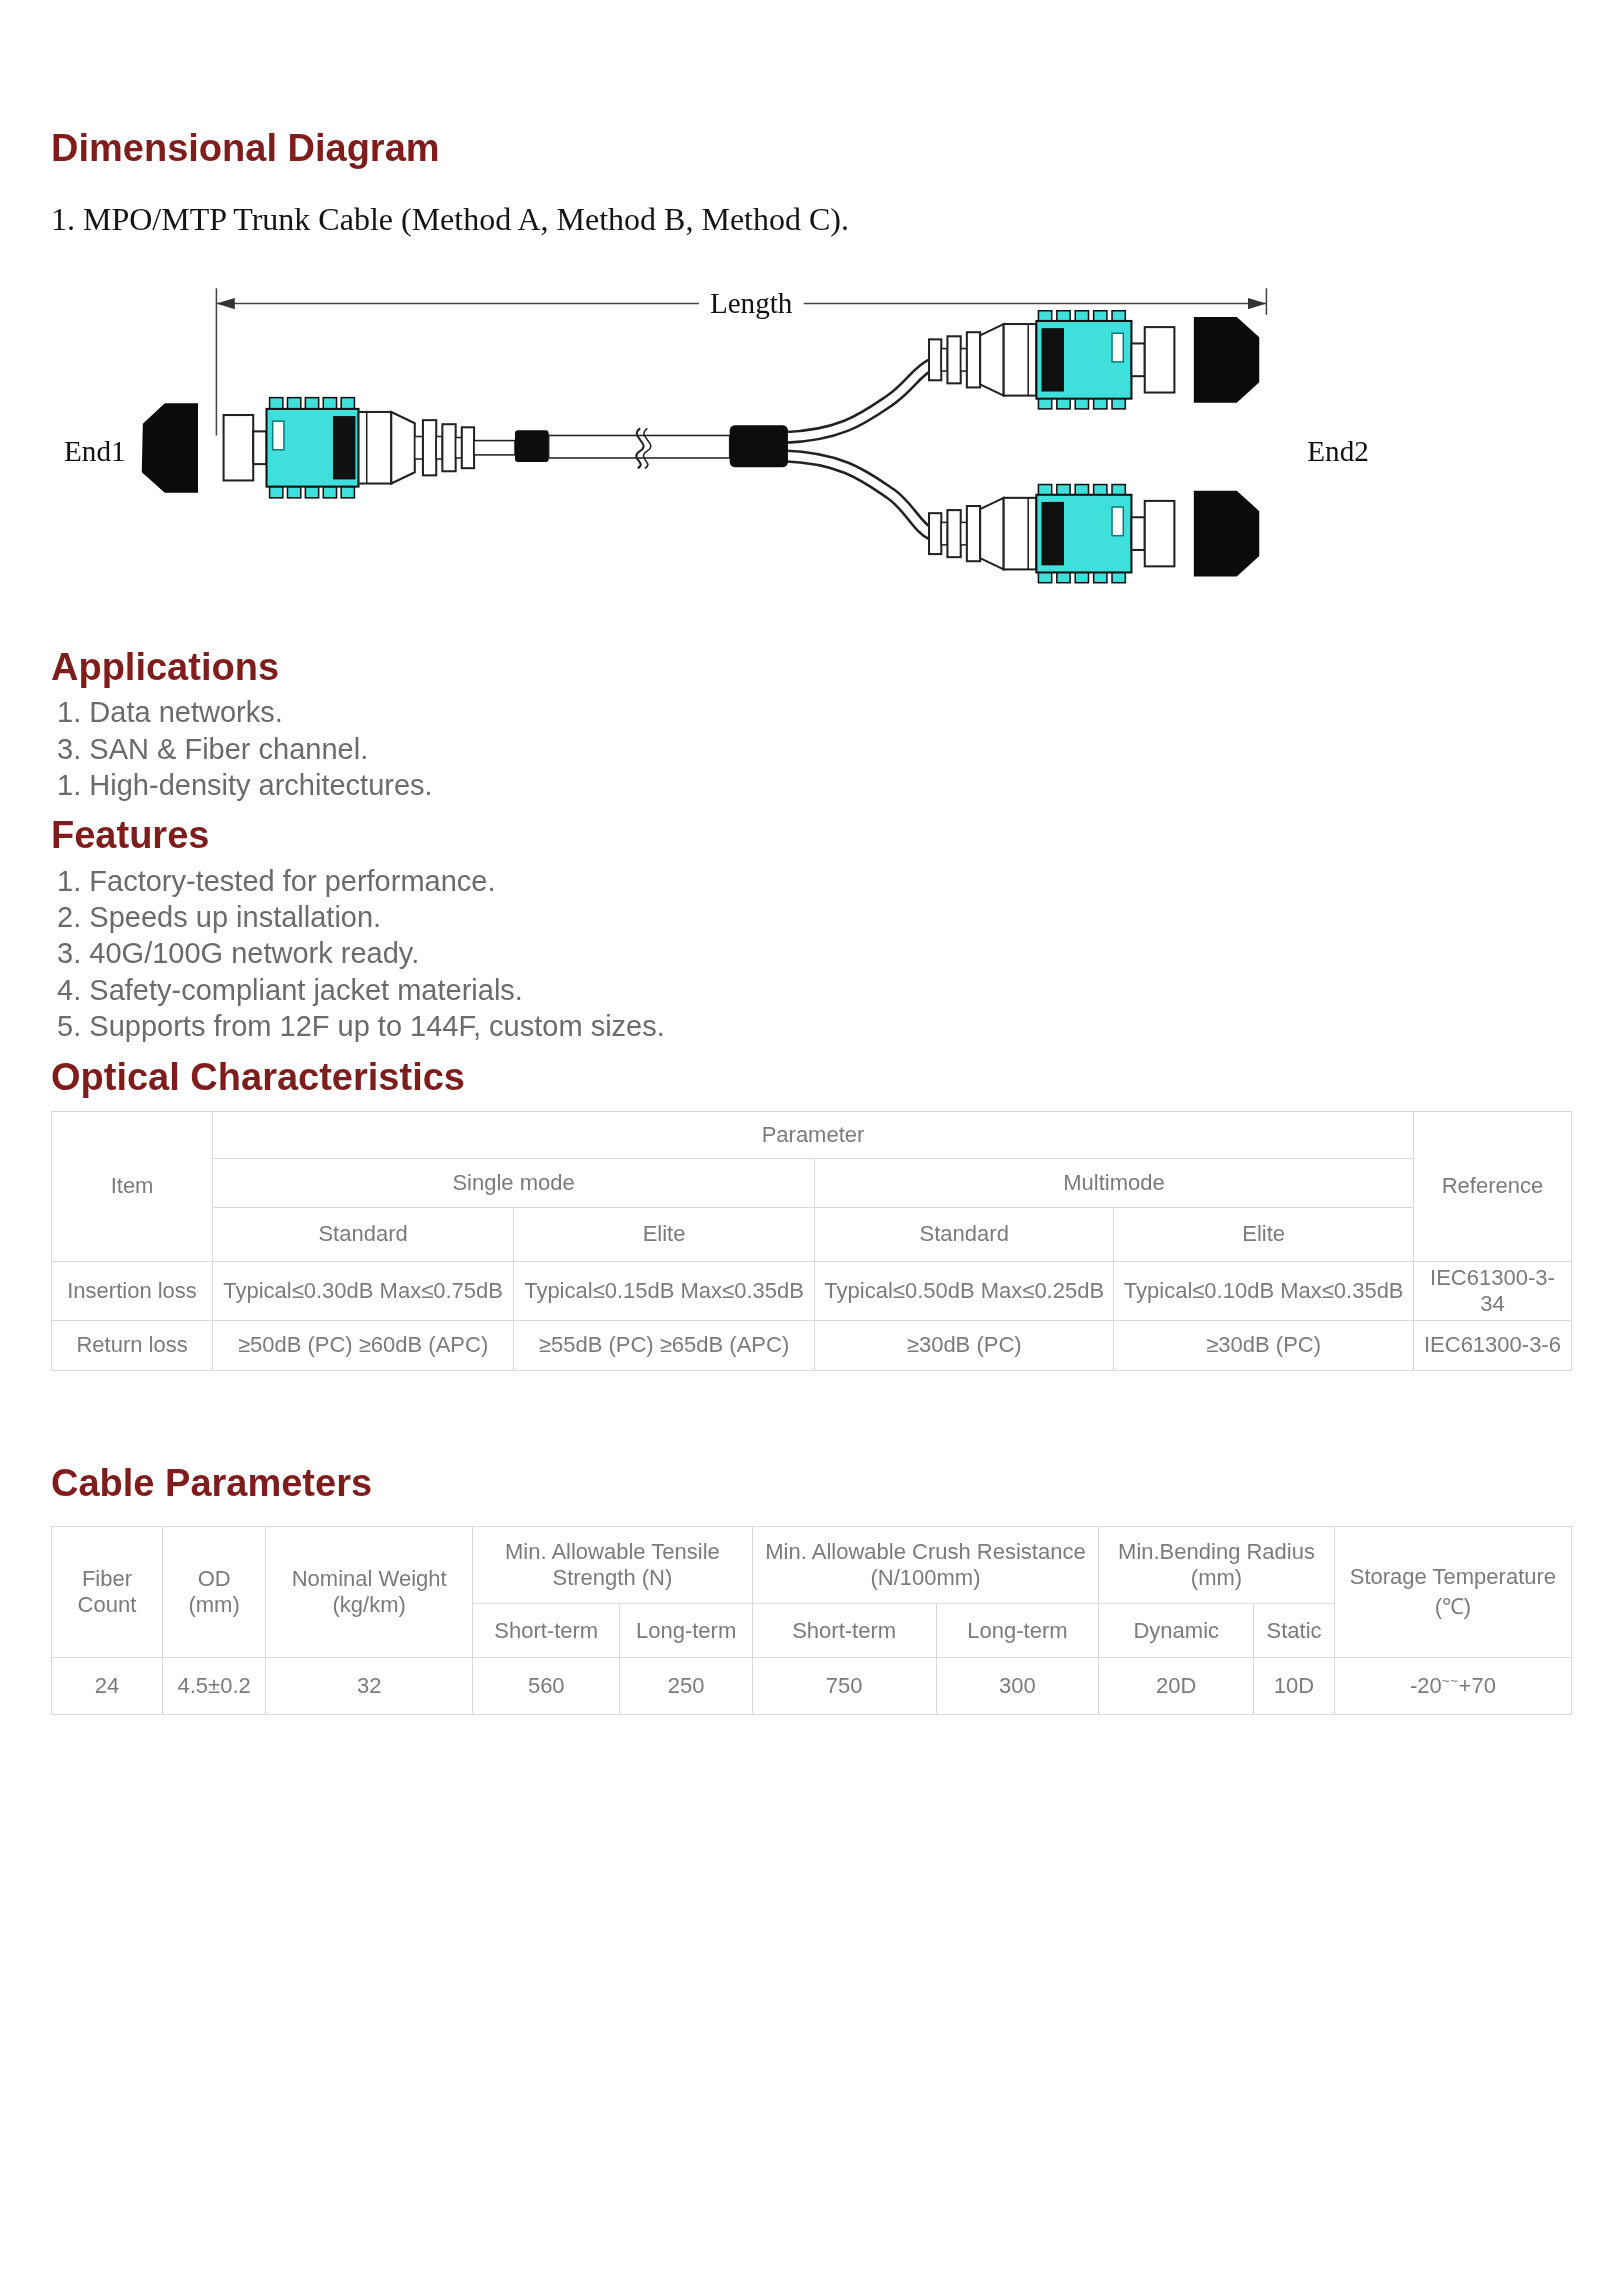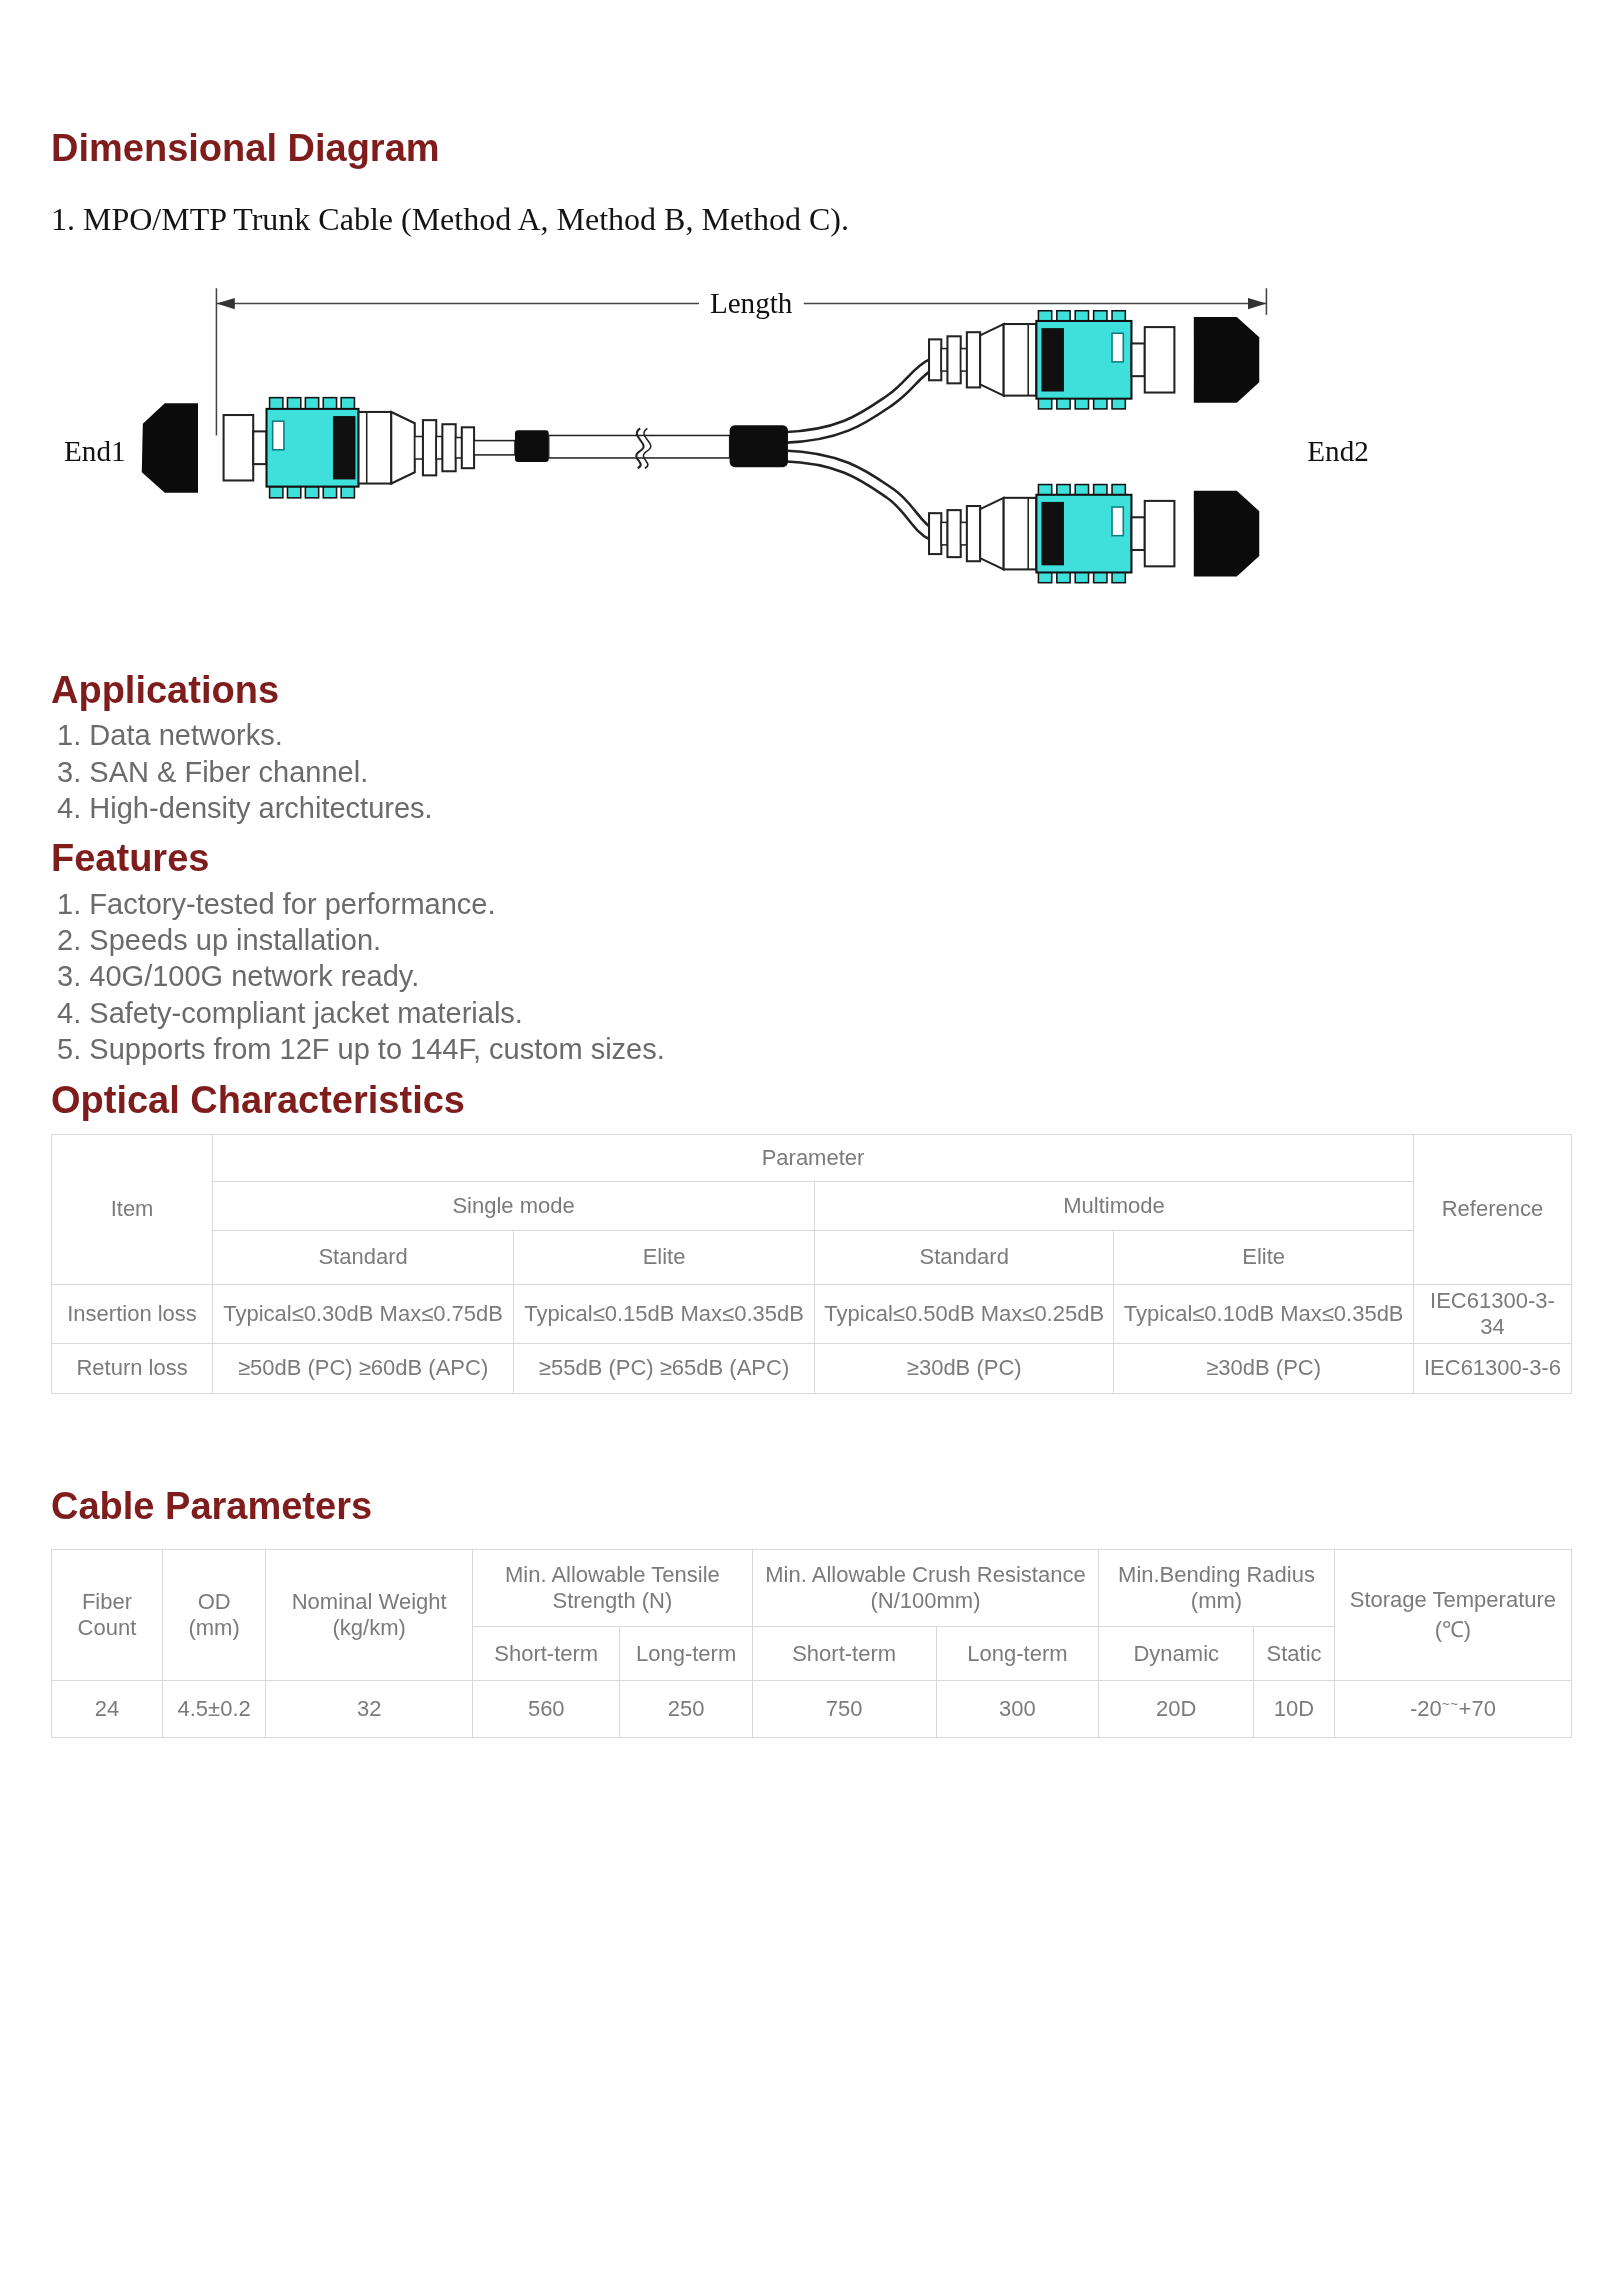--- a/index.html
+++ b/index.html
@@ -17,21 +17,21 @@
   .caption {
     margin-top:32px;
     font-family:"Liberation Serif","DejaVu Serif",serif;
     font-size:32px; color:#141414;
   }
   .diagram-wrap { margin-top:45px; width:1370px; height:307px; margin-left:9.2px; }
   ul.plain { list-style:none; margin-top:13.3px; padding-left:6.1px; }
   ul.plain li {
     font-size:29px; color:#6b6b6b; line-height:23px; margin-bottom:13.3px;
   }
-  .mt-apps { margin-top:80px; }
+  .mt-apps { margin-top:57px; }
   .mt-feat { margin-top:18.4px; }
   .mt-opt  { margin-top:19.4px; }
   .mt-cab  { margin-top:92px; }
   table.spec {
     border-collapse:collapse; table-layout:fixed;
     width:1521px; margin-top:12.3px;
     font-size:22px; color:#7b7b7b;
   }
   table.spec.cable { margin-top:22.5px; }
   table.spec td, table.spec th {
@@ -152,21 +152,21 @@
   <use href="#rconn" xlink:href="#rconn" y="340"></use>
 
   <text class="lbl" x="2440" y="348">End2</text>
 </svg>
 </div>
 
 <h1 class="sec mt-apps">Applications</h1>
 <ul class="plain">
   <li>1. Data networks.</li>
   <li>3. SAN &amp; Fiber channel.</li>
-  <li>4. High-density architectures.</li>
+  <li>1. High-density architectures.</li>
 </ul>
 
 <h1 class="sec mt-feat">Features</h1>
 <ul class="plain">
   <li>1. Factory-tested for performance.</li>
   <li>2. Speeds up installation.</li>
   <li>3. 40G/100G network ready.</li>
   <li>4. Safety-compliant jacket materials.</li>
   <li>5. Supports from 12F up to 144F, custom sizes.</li>
 </ul>

